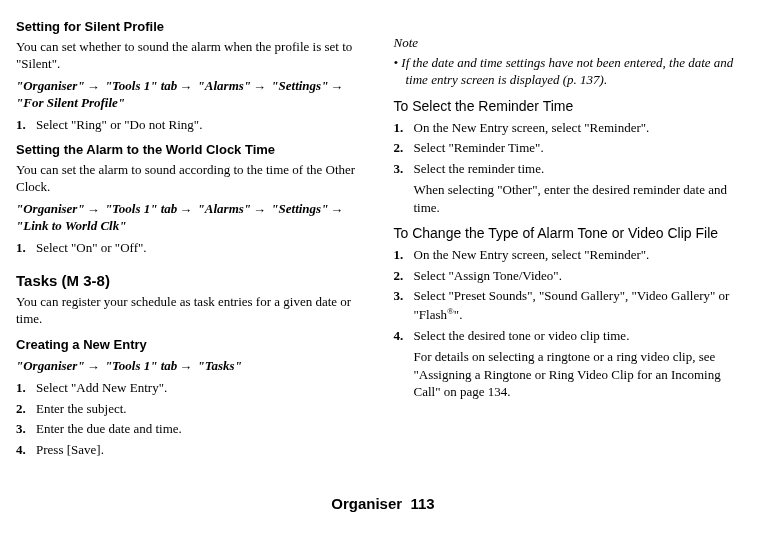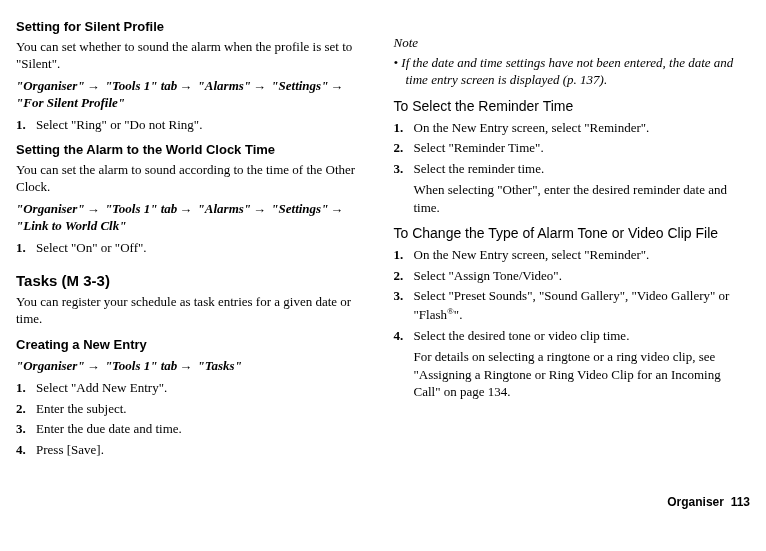--- a/index.html
+++ b/index.html
@@ -74,23 +74,23 @@
   .sub-head {
     font-family: Arial, Helvetica, sans-serif;
     font-size: 14px;
     margin: 8px 0 2px 0;
   }
   .sub {
     margin-left: 20px;
     margin-top: 2px;
   }
   .footer {
-    text-align: right;
-    font-family: Arial, Helvetica, sans-serif;
-    font-size: 12px;
+    text-align: center;
+    font-family: Arial, Helvetica, sans-serif;
+    font-size: 15px;
     font-weight: bold;
     margin-top: 30px;
   }
   .sup {
     font-size: 9px;
     vertical-align: super;
   }
 </style>
 </head>
 <body>
@@ -122,21 +122,21 @@
       <span>"Settings"</span><span class="arrow">→</span>
       <span>"Link to World Clk"</span>
     </p>
     <ol class="steps">
       <li>
           <span class="num">1.</span>
           <span class="txt">Select "On" or "Off".</span>
         </li>
     </ol>
 
-    <h2 class="section">Tasks (M 3-3)</h2>
+    <h2 class="section">Tasks (M 3-8)</h2>
     <p>You can register your schedule as task entries for a given date or time.</p>
     <h3 class="bold">Creating a New Entry</h3>
     <p class="nav">
       <span>"Organiser"</span><span class="arrow">→</span>
       <span>"Tools 1" tab</span><span class="arrow">→</span>
       <span>"Tasks"</span>
     </p>
     <ol class="steps">
       <li>
           <span class="num">1.</span>

